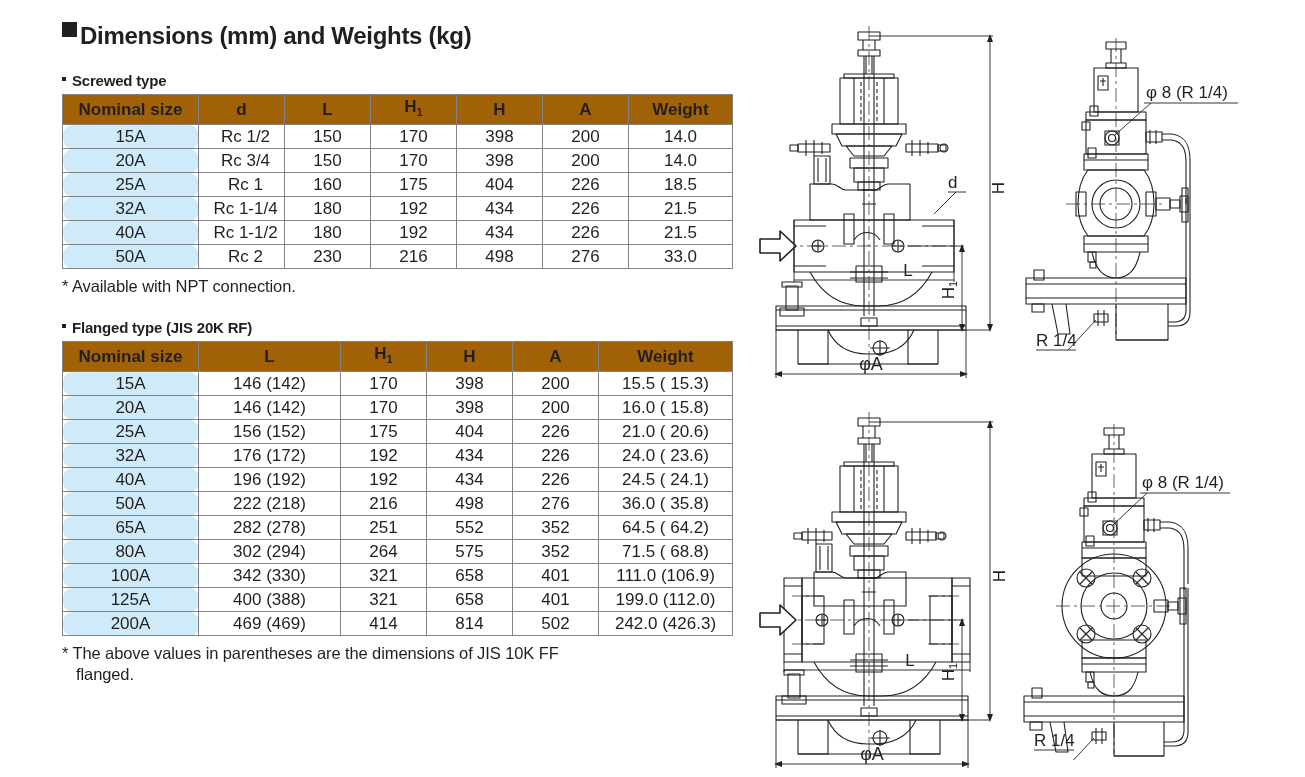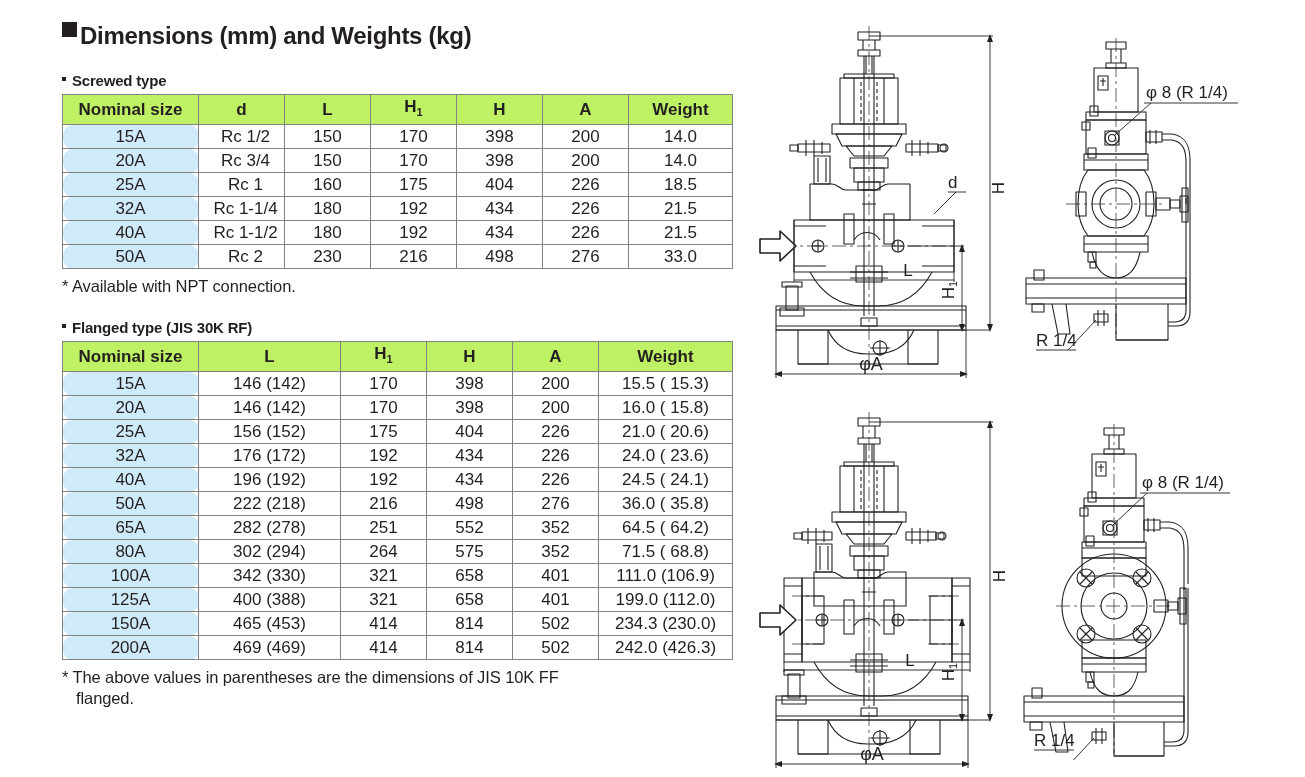--- a/index.html
+++ b/index.html
@@ -54,21 +54,21 @@
   }
   table.dims th, table.dims td {
     border: 1px solid #808285;
     text-align: center;
     padding: 0;
     height: 24px;
     line-height: 23px;
     white-space: nowrap;
   }
   table.dims thead th {
-    background: #bef264;
+    background: #a16207;
     font-weight: bold;
     font-size: 17px;
     height: 25px;
     line-height: 24px;
   }
   table.dims tbody td.sizecell {
     background: #cfeaf8;
     border-radius: 10px;
   }
   table.dims tbody td {
@@ -185,21 +185,21 @@
           </tr>
         </tbody>
     </table>
 
     <p class="note">
       <span>* Available with NPT connection.</span>
     </p>
 
     <h2 class="sub-title">
       <span class="dot-bullet"></span>
-      <span>Flanged type (JIS 30K RF)</span>
+      <span>Flanged type (JIS 20K RF)</span>
     </h2>
 
     <table class="dims" id="table-flanged">
       <colgroup>
         <col style="width:136px">
           <col style="width:142px">
           <col style="width:86px">
         <col style="width:86px">
           <col style="width:86px">
           <col style="width:134px">
@@ -287,28 +287,20 @@
             <td>401</td>
             <td>111.0 (106.9)</td>
           </tr>
           <tr>
             <td class="sizecell">125A</td>
             <td>400 (388)</td>
             <td>321</td>
             <td>658</td>
             <td>401</td>
             <td>199.0 (112.0)</td>
-          </tr>
-          <tr>
-            <td class="sizecell">150A</td>
-            <td>465 (453)</td>
-            <td>414</td>
-            <td>814</td>
-            <td>502</td>
-            <td>234.3 (230.0)</td>
           </tr>
           <tr>
             <td class="sizecell">200A</td>
             <td>469 (469)</td>
             <td>414</td>
             <td>814</td>
             <td>502</td>
             <td>242.0 (426.3)</td>
           </tr>
         </tbody>

